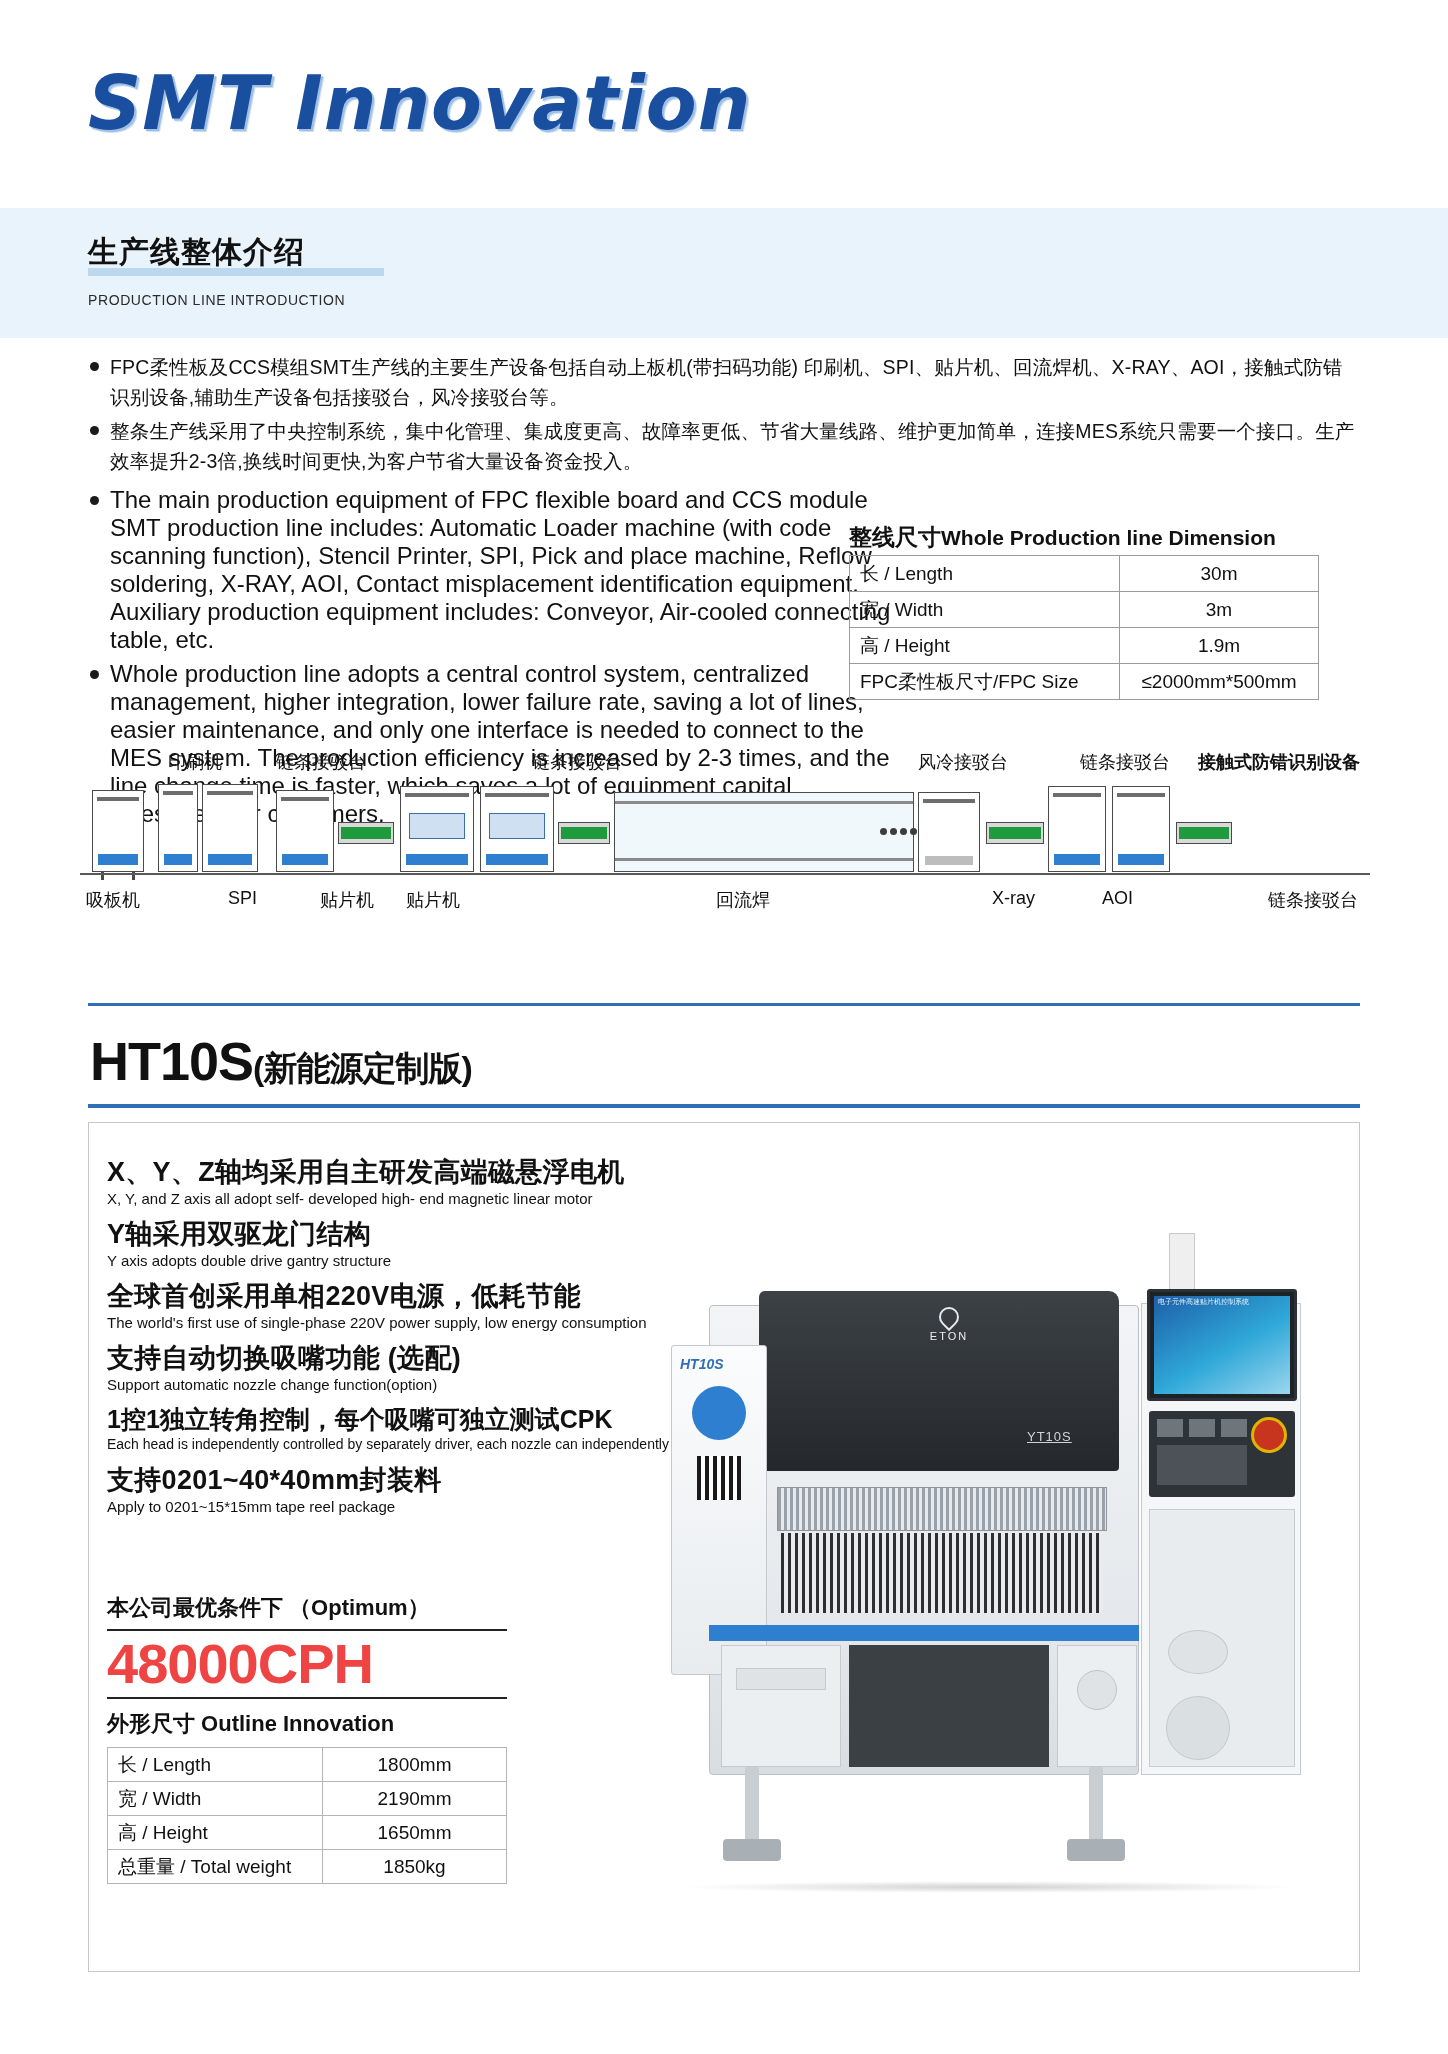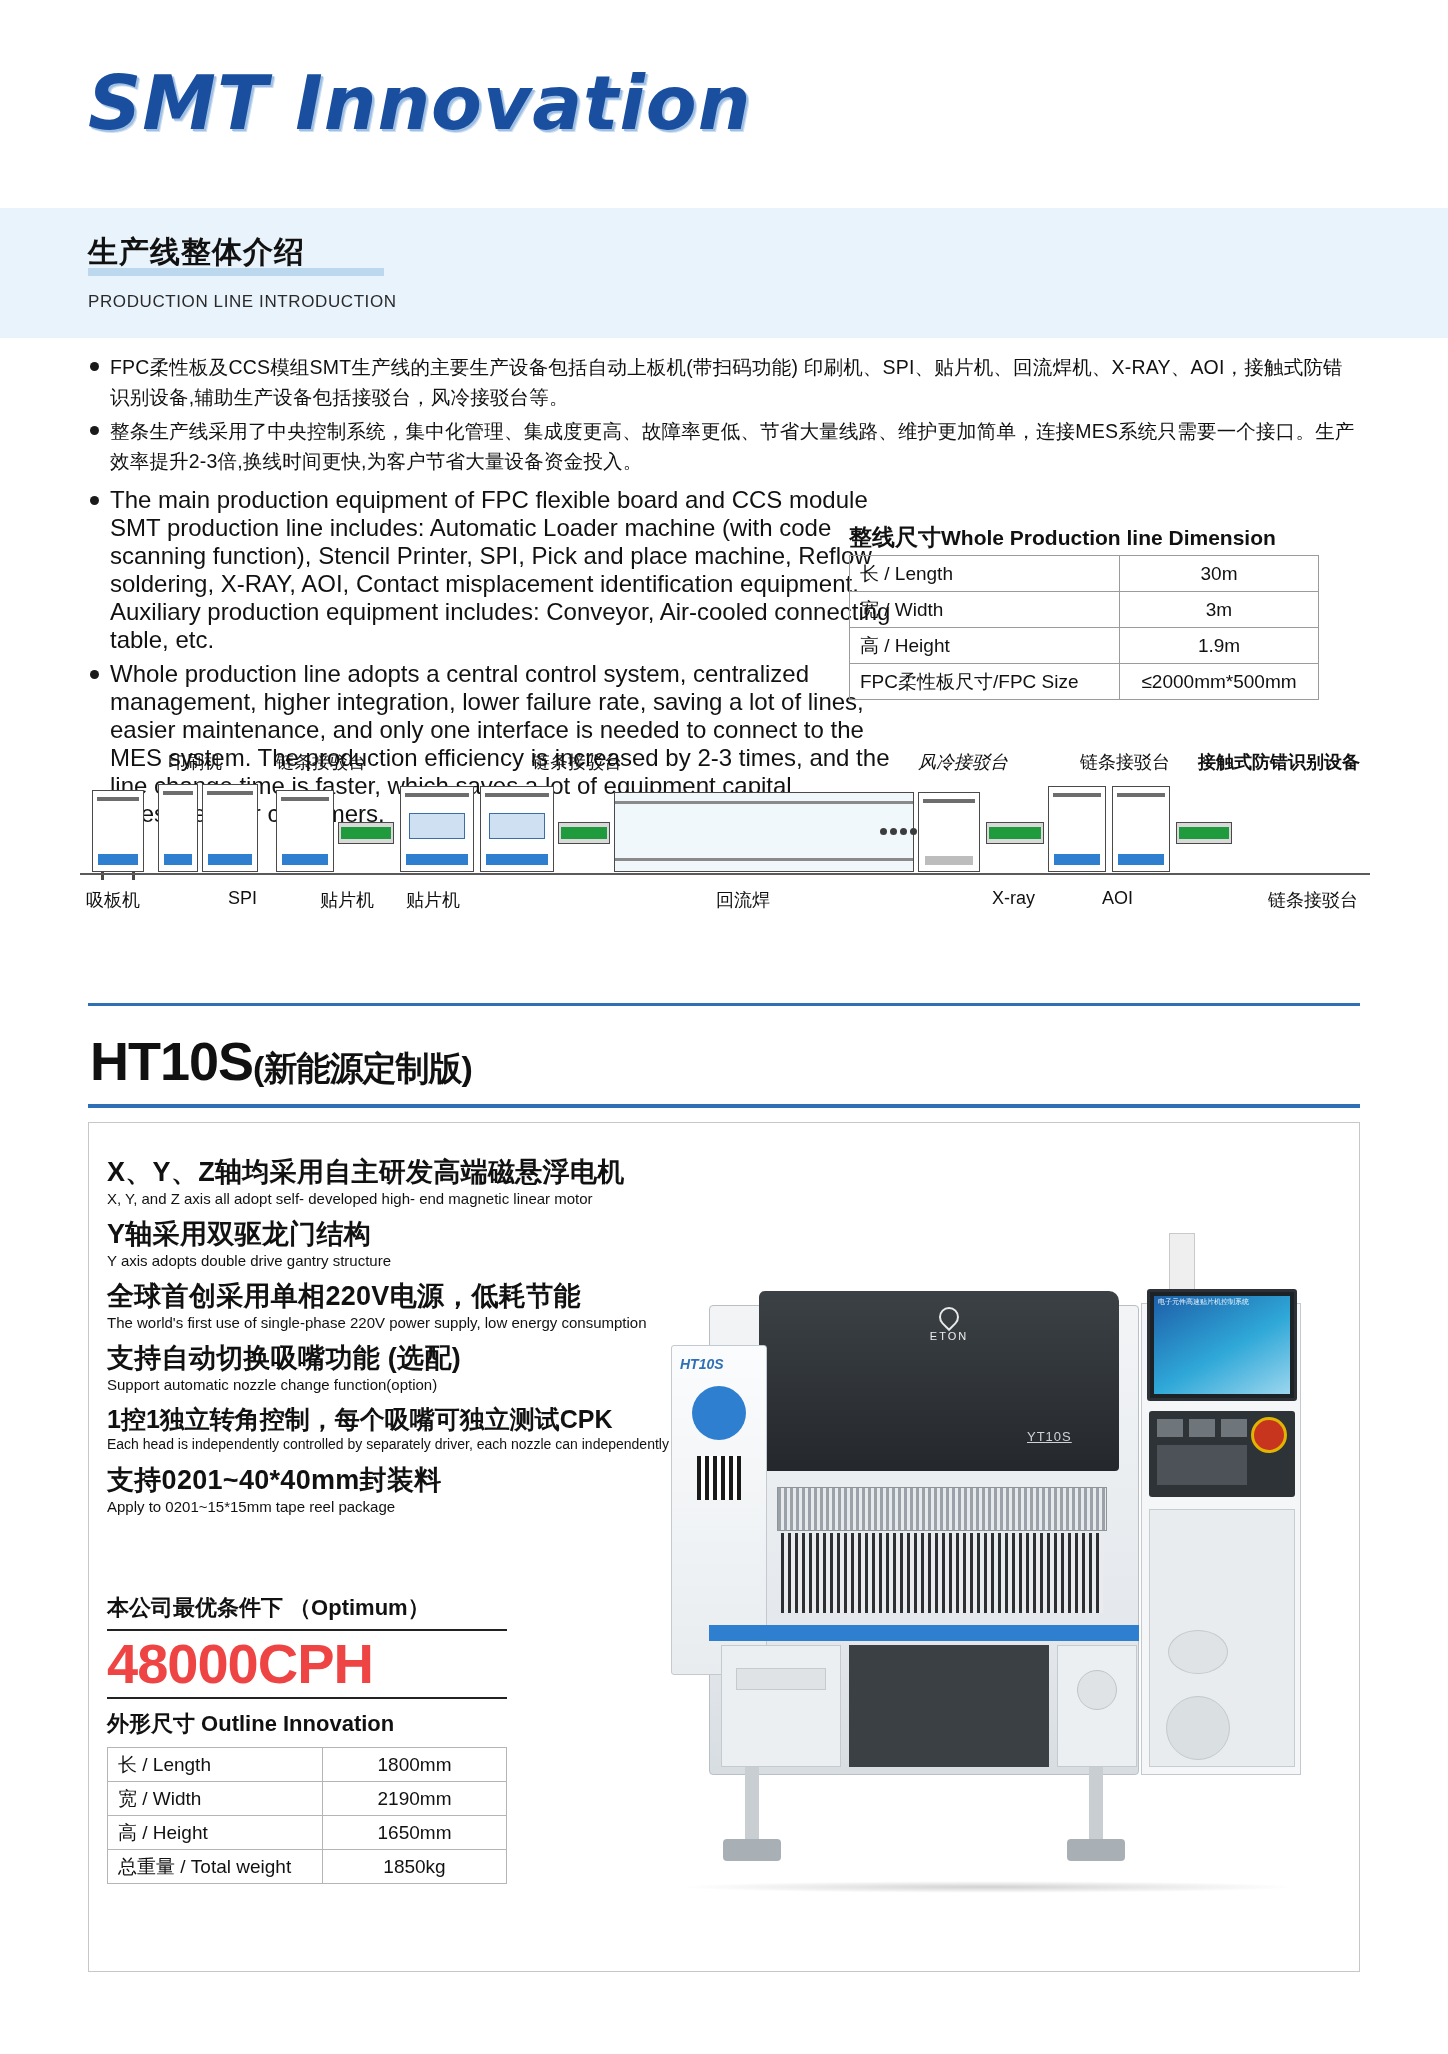--- a/index.html
+++ b/index.html
@@ -36,21 +36,21 @@
     position:absolute; left:88px; top:232px;
     font-size:30px; font-weight:bold; color:#111;
     letter-spacing:1px;
   }
   .sec1-title-underline {
     position:absolute; left:88px; top:268px; width:296px; height:8px;
     background:#bcd8ee;
   }
   .sec1-title-en {
     position:absolute; left:88px; top:292px;
-    font-size:17px; color:#2a2a2a; letter-spacing:.6px;
+    font-size:14px; color:#2a2a2a; letter-spacing:.6px;
   }
 
   
   .bullets {
     position:absolute; left:84px; top:352px; width:1300px;
   }
   .bullet { position:relative; padding-left:26px; margin-bottom:4px; }
   .bullet:before {
     content:""; position:absolute; left:6px; top:10px;
     width:9px; height:9px; border-radius:50%; background:#1a1a1a;
@@ -229,21 +229,21 @@
     </tr>
   </tbody>
     </table>
 </div>
 
 <div class="diagram">
 
   <div class="dg-lbl" style="left:88px; top:0;">印刷机</div>
   <div class="dg-lbl" style="left:196px; top:0;">链条接驳台</div>
   <div class="dg-lbl" style="left:452px; top:0;">链条接驳台</div>
-  <div class="dg-lbl" style="left:838px; top:0;font-style:italic;">风冷接驳台</div>
+  <div class="dg-lbl" style="left:838px; top:0;">风冷接驳台</div>
   <div class="dg-lbl" style="left:1000px; top:0;">链条接驳台</div>
   <div class="dg-lbl" style="left:1118px; top:0;font-weight:bold;">接触式防错识别设备</div>
 
   <div class="mach" style="left:12px; top:40px; width:52px; height:82px;">
     <div class="topline"></div>
       <div class="bluebar"></div>
     <div class="leg" style="left:8px;"></div>
       <div class="leg" style="right:8px;"></div>
   </div>
 

